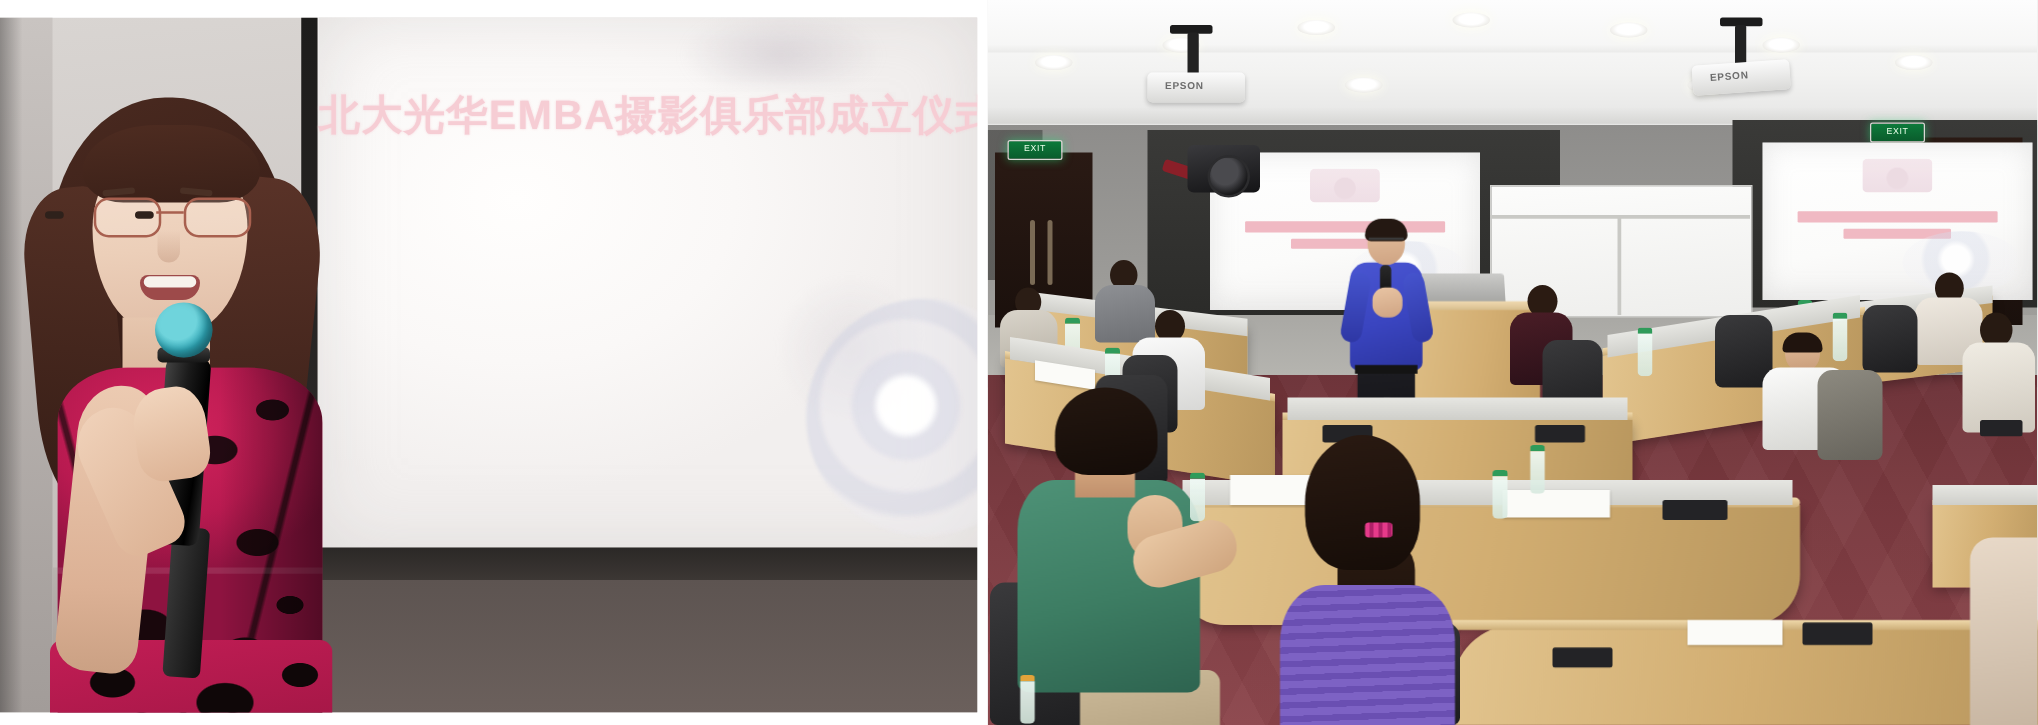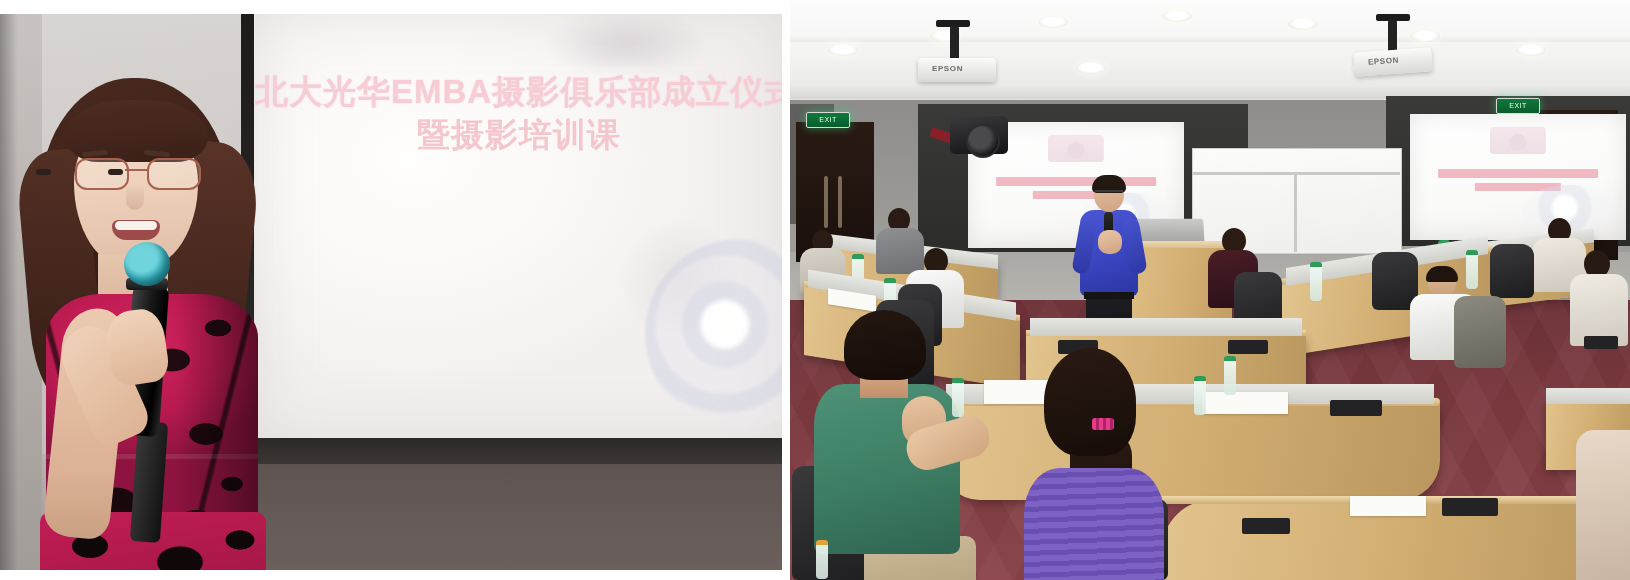--- a/index.html
+++ b/index.html
@@ -562,21 +562,20 @@
       <div class="screen-smudge"></div>
     </div>
     <div class="lens-hood"></div>
     <div class="lens"></div>
     <div class="screen-bottom-bar"></div>
     <div class="screen-shadowwall"></div>
     <div class="screen-lowerwall"></div>
 
     <div class="slide-text">
       <div class="slide-title-1">北大光华EMBA摄影俱乐部成立仪式</div>
-      <div class="slide-title-2">暨摄影培训课</div>
     </div>
 
     <div class="speaker">
       <div class="hair-back"></div>
       <div class="hair-left"></div>
       <div class="hair-right"></div>
       <div class="face"></div>
       <div class="fringe"></div>
       <div class="brow-l"></div>
       <div class="brow-r"></div>

